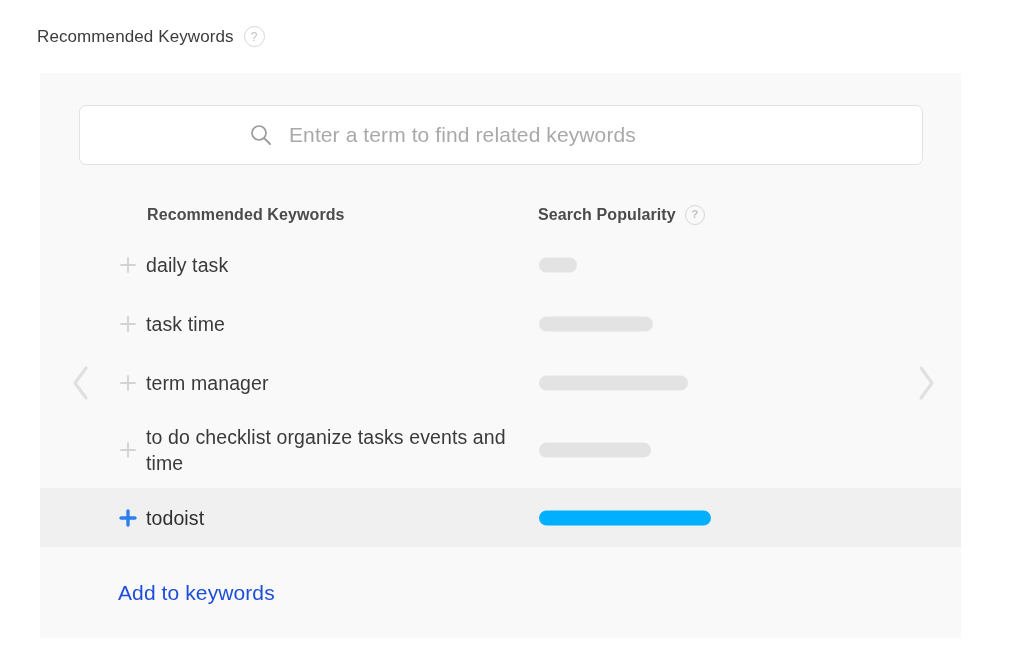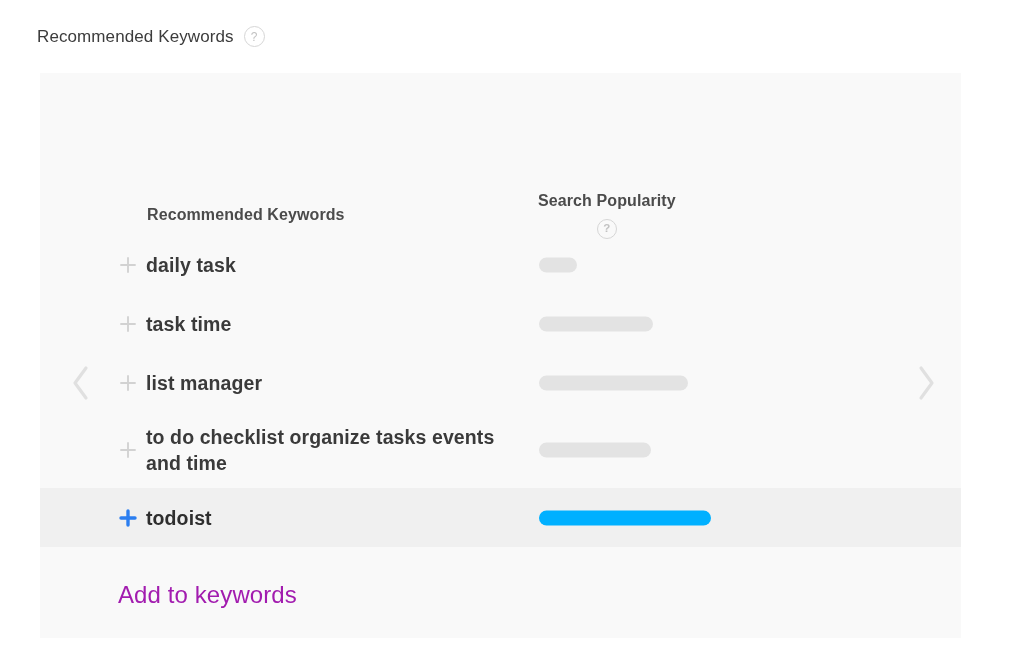--- a/index.html
+++ b/index.html
@@ -66,63 +66,72 @@
   
   .table { position: absolute; left: 0; top: 122px; width: 921px; }
   .col-head-row {
     position: relative; height: 40px;
     display: flex; align-items: center;
   }
   .th {
     font-size: 16px; color: #4b4b4b; font-weight: bold; letter-spacing: .1px;
   }
   .th-keyword { position: absolute; left: 107px; }
-  .th-pop { position: absolute; left: 498px; display:flex; align-items:center; gap: 9px; flex-direction: column; }
+  .th-pop { position: absolute; left: 498px; display:flex; align-items:center; gap: 9px; }
 
   .row {
     position: relative; width: 921px;
     display: flex; align-items: center;
     min-height: 59px;
   }
   .row.highlight { background: #f0f0f0; }
   .row .plus {
     position: absolute; left: 79px; top: 50%; transform: translateY(-50%);
     width: 18px; height: 18px;
   }
   .row .kw {
     position: absolute; left: 106px;
     font-size: 19.5px; color: #3a3a3a; line-height: 26px;
-    letter-spacing: .1px; width: 380px; font-weight: bold;
+    letter-spacing: .1px; width: 380px;
   }
   .row.highlight .kw { color: #2e2e2e; }
   .row .bar-cell { position: absolute; left: 499px; top: 50%; transform: translateY(-50%); }
   .bar { height: 15px; border-radius: 8px; background: #e3e3e3; }
   .bar.active { background: #00b0ff; }
 
   .row.tall { min-height: 76px; }
 
   
   .add-link {
     position: absolute; left: 78px; top: 508px;
-    font-size: 24px; color: #a21caf; letter-spacing: .1px;
+    font-size: 21px; color: #1d4ed8; letter-spacing: .1px;
     cursor: pointer;
   }
 </style>
 </head>
 <body>
 
 <div id="root">
 
   <div class="page-title-row">
     <span class="page-title">Recommended Keywords</span>
     <span class="help-circle">?</span>
   </div>
 
   <div class="panel">
 
+    <div class="search-wrap">
+      <div class="search-inner">
+        <svg class="search-icon" viewBox="0 0 24 24">
+          <circle cx="10" cy="10" r="7" fill="none" stroke="#9a9a9a" stroke-width="1.7"></circle>
+          <line x1="15.2" y1="15.2" x2="21" y2="21" stroke="#9a9a9a" stroke-width="1.9" stroke-linecap="round"></line>
+        </svg>
+        <input class="search-input" type="text" placeholder="Enter a term to find related keywords" style="">
+      </div>
+    </div>
 
     <div class="arrow arrow-left">
       <svg width="22" height="40" viewBox="0 0 22 40">
         <polyline points="16,5 5,20 16,35" fill="none" stroke="#e0e0e0" stroke-width="3.2" stroke-linecap="round" stroke-linejoin="round"></polyline>
       </svg>
     </div>
 
     <div class="arrow arrow-right">
       <svg width="22" height="40" viewBox="0 0 22 40">
         <polyline points="6,5 17,20 6,35" fill="none" stroke="#e0e0e0" stroke-width="3.2" stroke-linecap="round" stroke-linejoin="round"></polyline>
@@ -158,21 +167,21 @@
             <span class="kw">task time</span>
             <span class="bar-cell">
               <span class="bar" style="width: 114px; display: block;"></span>
             </span>
           </div>
           <div class="row">
             <span class="plus"><svg width="18" height="18" viewBox="0 0 18 18">
                 <line x1="9" y1="2" x2="9" y2="16" stroke="#d2d2d2" stroke-width="1.9" stroke-linecap="round"></line>
                 <line x1="2" y1="9" x2="16" y2="9" stroke="#d2d2d2" stroke-width="1.9" stroke-linecap="round"></line>
               </svg></span>
-            <span class="kw">list manager</span>
+            <span class="kw">term manager</span>
             <span class="bar-cell">
               <span class="bar" style="width: 149px; display: block;"></span>
             </span>
           </div>
           <div class="row tall">
             <span class="plus"><svg width="18" height="18" viewBox="0 0 18 18">
                 <line x1="9" y1="2" x2="9" y2="16" stroke="#d2d2d2" stroke-width="1.9" stroke-linecap="round"></line>
                 <line x1="2" y1="9" x2="16" y2="9" stroke="#d2d2d2" stroke-width="1.9" stroke-linecap="round"></line>
               </svg></span>
             <span class="kw">to do checklist organize tasks events and time</span>

